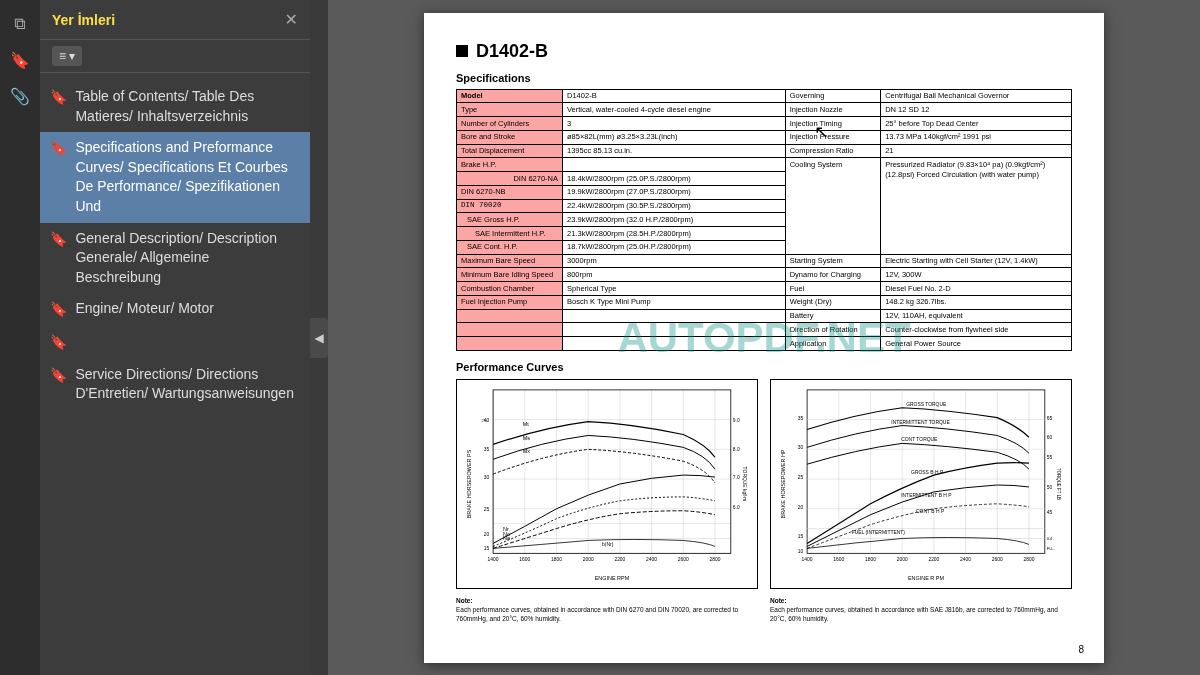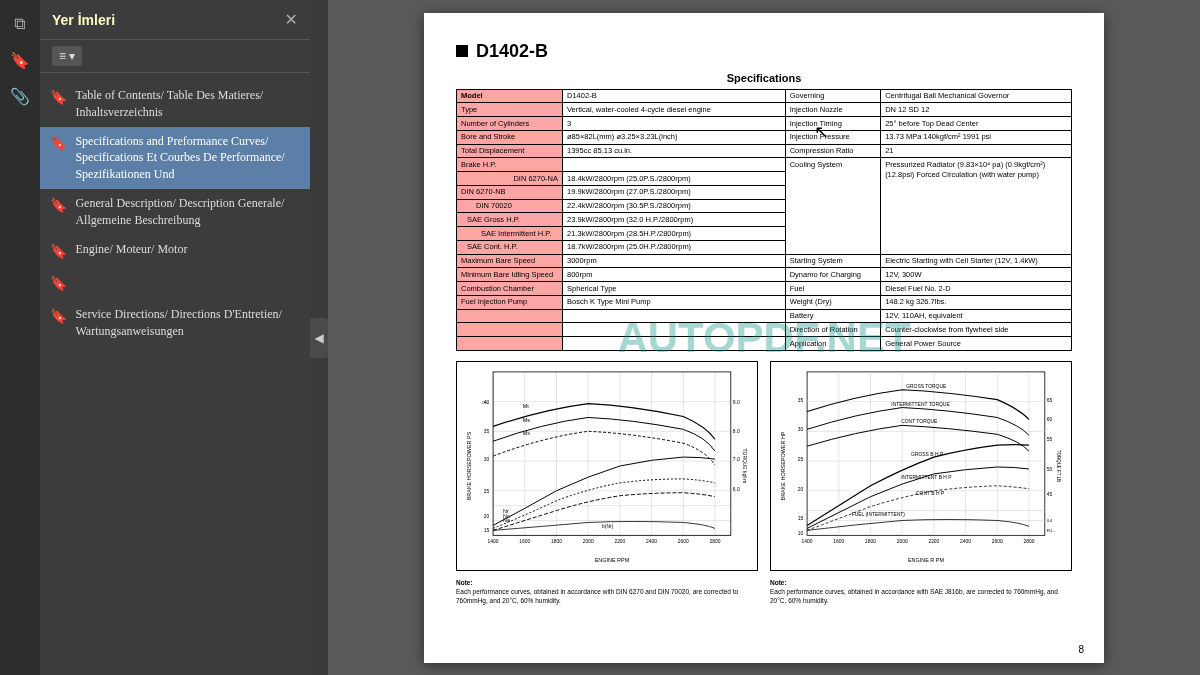--- a/index.html
+++ b/index.html
@@ -48,21 +48,21 @@
     }
     .sidebar-header {
       display: flex;
       align-items: center;
       justify-content: space-between;
       padding: 10px 12px;
       border-bottom: 1px solid #555;
     }
     .sidebar-title {
       font-size: 14px;
-      color: #fef9c3;
+      color: #fde047;
       font-weight: bold;
     }
     .sidebar-close {
       cursor: pointer;
       color: #aaa;
       font-size: 16px;
     }
     .sidebar-toolbar {
       display: flex;
       align-items: center;
@@ -96,21 +96,21 @@
       line-height: 1.4;
     }
     .nav-item.active { background: #5b7fa6; color: #fff; }
     .nav-item.active .nav-icon { color: #fff; }
     .nav-icon {
       color: #aaa;
       font-size: 14px;
       margin-top: 1px;
       flex-shrink: 0;
     }
-    .nav-text { flex: 1; font-size: 12px; font-family: Liberation Serif, serif; }
+    .nav-text { flex: 1; font-size: 14px; }
 
     
     .collapse-arrow {
       position: absolute;
       left: 310px;
       top: 50%;
       transform: translateY(-50%);
       background: #555;
       color: #ccc;
       width: 18px;
@@ -179,21 +179,20 @@
       font-weight: bold;
       font-family: Arial, sans-serif;
     }
 
     
     .section-header {
       font-size: 11px;
       font-weight: bold;
       margin-bottom: 5px;
       font-family: Arial, sans-serif;
-      text-align: center;
     }
 
     
     .spec-table {
       width: 100%;
       border-collapse: collapse;
       font-size: 7.5px;
       margin-bottom: 10px;
     }
     .spec-table td {
@@ -389,29 +388,29 @@
       </tr>
       <tr>
         <td class="col-label" style="padding-left:10px;text-align:right;">DIN 6270-NA</td>
         <td class="col-value">18.4kW/2800rpm (25.0P.S./2800rpm)</td>
       </tr>
       <tr>
         <td class="col-label" style="">DIN 6270-NB</td>
         <td class="col-value">19.9kW/2800rpm (27.0P.S./2800rpm)</td>
       </tr>
       <tr>
-        <td class="col-label" style="padding-left:19px;">DIN 70020</td>
+        <td class="col-label" style="padding-left:4px;font-family:Liberation Mono, monospace;">DIN 70020</td>
         <td class="col-value">22.4kW/2800rpm (30.5P.S./2800rpm)</td>
       </tr>
       <tr>
         <td class="col-label" style="padding-left:10px;">SAE Gross H.P.</td>
         <td class="col-value">23.9kW/2800rpm (32.0 H.P./2800rpm)</td>
       </tr>
       <tr>
-        <td class="col-label" style="padding-left:24px;">SAE Intermittent H.P.</td>
+        <td class="col-label" style="padding-left:18px;">SAE Intermittent H.P.</td>
         <td class="col-value">21.3kW/2800rpm (28.5H.P./2800rpm)</td>
       </tr>
       <tr>
         <td class="col-label" style="padding-left:10px;">SAE Cont. H.P.</td>
         <td class="col-value">18.7kW/2800rpm (25.0H.P./2800rpm)</td>
       </tr>
       <tr>
         <td class="col-label">Maximum Bare Speed</td>
         <td class="col-value">3000rpm</td>
         <td class="col-label2">Starting System</td>
@@ -450,20 +449,21 @@
       <tr>
         <td class="col-label"></td>
         <td class="col-value"></td>
         <td class="col-label2">Application</td>
         <td class="col-value2">General Power Source</td>
       </tr>
     </tbody>
       </table>
 
     <div class="perf-section">
+      <div class="section-header">Performance Curves</div>
 
       <div class="charts-row">
 
         <div class="chart-box">
           <svg class="chart-svg" viewBox="0 0 290 210">
 
             <rect x="0" y="0" width="290" height="210" fill="white"></rect>
 
             <text x="8" y="105" font-size="5.5" font-family="Arial" text-anchor="middle" transform="rotate(-90,8,105)">BRAKE HORSEPOWER PS</text>
 

